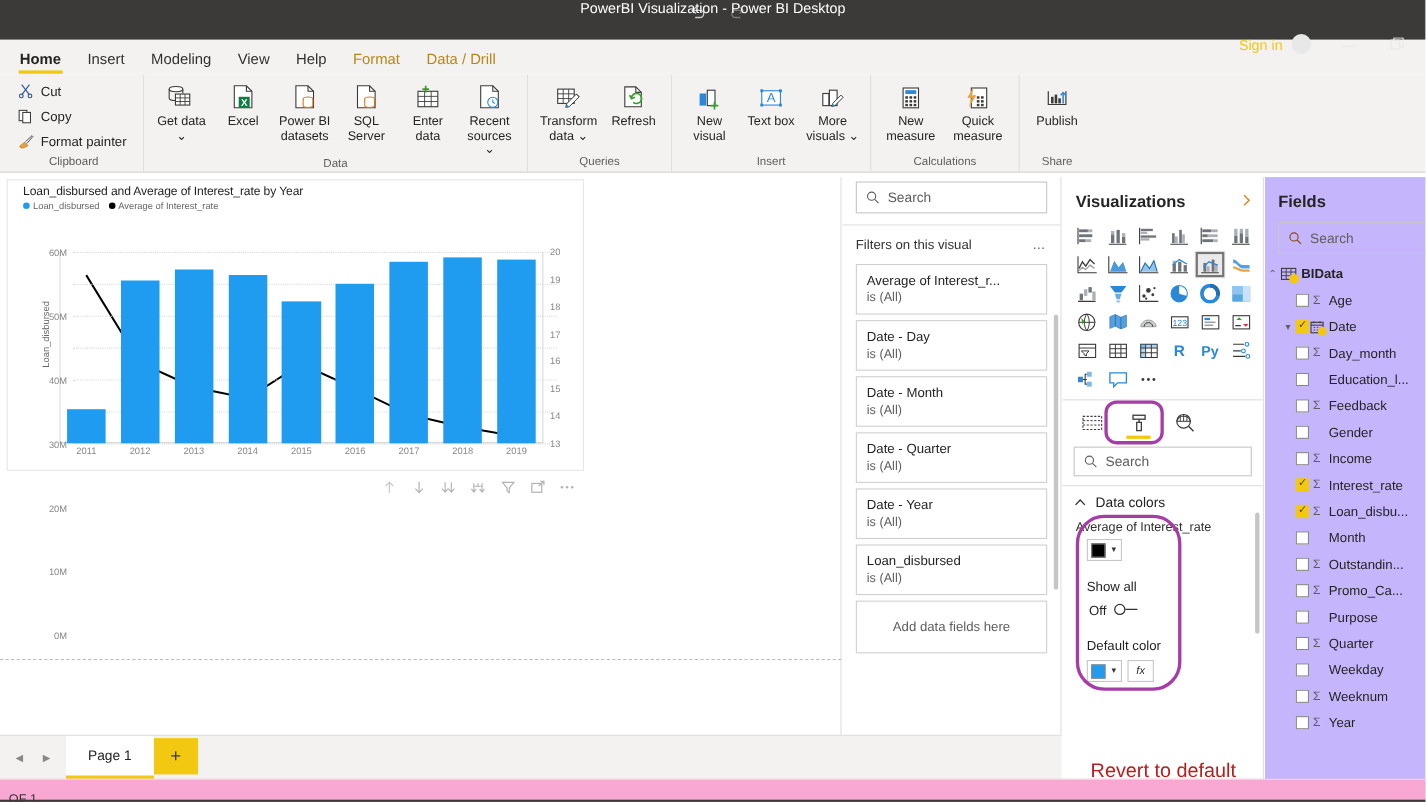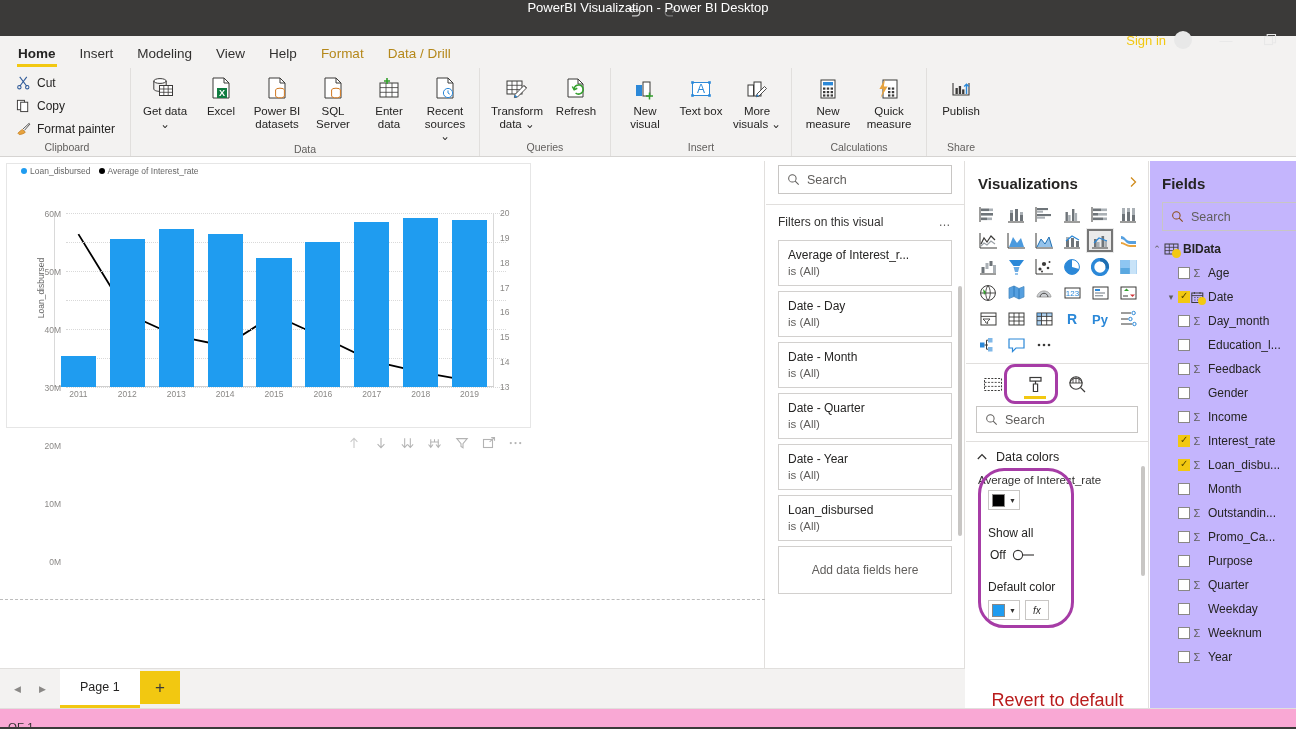--- a/index.html
+++ b/index.html
@@ -163,21 +163,21 @@
   .colorpicker {
     display:inline-flex; align-items:center; border:1px solid #c8c6c4; background:#fff;
     height:20px; padding:0 3px; gap:4px; cursor:pointer;
   }
   .swatch { width:13px; height:13px; border:1px solid #8a8886; }
   .caret { font-size:7px; color:#323130; }
   .fx {
     display:inline-flex; align-items:center; justify-content:center; border:1px solid #c8c6c4;
     width:24px; height:20px; font-style:italic; font-size:10px; color:#323130; cursor:pointer; background:#fff;
   }
-  .toggle-row { display:flex; align-items:center; gap:6px; padding-left:24px; }
+  .toggle-row { display:flex; gap:6px; padding-left:24px; }
   .toggle-off { width:26px; height:12px; display:flex; align-items:center; }
   .vscroll { position:absolute; right:3px; top:305px; width:4px; height:110px; background:#c8c6c4; border-radius:2px;}
   .revert {
     position:absolute; left:966px; top:690px; width:183px; text-align:center;
     font-size:18px; color:#b91c1c; cursor:pointer;
   }
 
   
   .fieldspane {
     position:absolute; left:1150px; top:161px; width:146px; height:568px;
@@ -500,20 +500,21 @@
       </div>
       <div class="rglabel">Share</div>
     </div>
   </div>
 
   <div class="canvasbg"></div>
   <div class="canvas">
     <div class="canvas-dash"></div>
 
     <div class="visual">
+      <div class="vis-title">Loan_disbursed and Average of Interest_rate by Year</div>
       <div class="vis-legend">
         <div class="lgitem">
           <span class="lgdot" style="background:#1f9cf0;"></span>
           <span>Loan_disbursed</span>
         </div>
         <div class="lgitem">
           <span class="lgdot" style="background:#000;"></span>
           <span>Average of Interest_rate</span>
         </div>
       </div>

